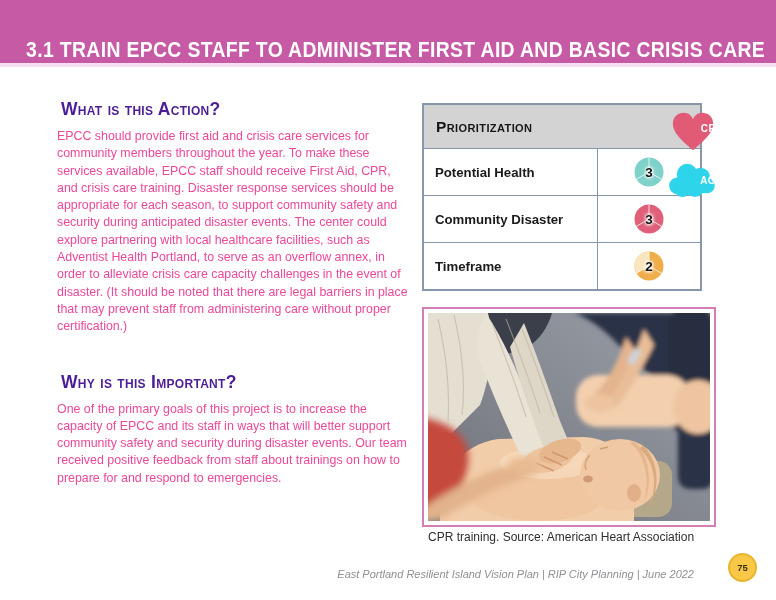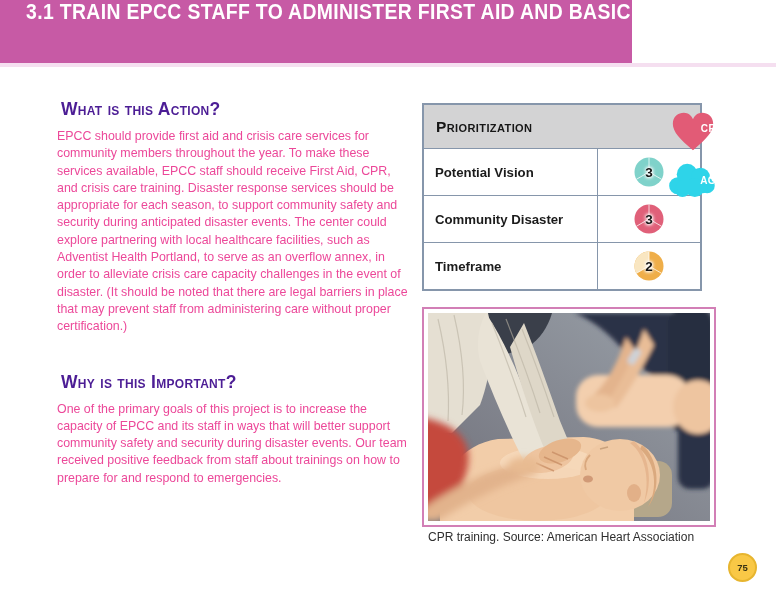--- a/index.html
+++ b/index.html
@@ -1,21 +1,21 @@
 <!DOCTYPE html>
 <html><head>
 <meta charset="utf-8">
 <style>
   html,body{margin:0;padding:0;background:#ffffff;}
   .page{position:relative;width:776px;height:600px;background:#ffffff;overflow:hidden;
         font-family:"Liberation Sans",sans-serif;}
 
   
-  .banner{position:absolute;left:0;top:0;width:632px;height:63px;background:#c75aa5;
-          display:flex;align-items:flex-start;}
+  .banner{position:absolute;left:0;top:0;width:776px;height:63px;background:#c75aa5;
+          display:flex;align-items:flex-end;}
   .banner h1{margin:0;padding-left:29px;color:#ffffff;font-size:21.5px;font-weight:800;
              letter-spacing:.4px;white-space:nowrap;transform:scaleX(.9);transform-origin:0 50%;}
   .banner-strip{position:absolute;left:0;top:63px;width:776px;height:4px;background:#f5dff0;}
 
   
   .left-col{position:absolute;left:57px;top:99px;width:351px;}
   .left-col h2{margin:0 0 8px 4px;font-size:17.5px;font-weight:700;color:#4c1d95;
                font-variant:small-caps;letter-spacing:.3px;}
   .left-col p{margin:0;font-size:12.4px;line-height:17.3px;color:#ec4899;}
   .why-section{margin-top:36px;}
@@ -75,21 +75,21 @@
     <section class="why-section">
       <h2>Why is this Important?</h2>
       <p>One of the primary goals of this project is to increase the capacity of EPCC and its staff in ways that will better support community safety and security during disaster events. Our team received positive feedback from staff about trainings on how to prepare for and respond to emergencies.</p>
     </section>
   </main>
 
   <aside class="prio-table">
     <div class="prio-head">Prioritization</div>
 
     <div class="prio-row">
-      <div class="prio-label">Potential Vision</div>
+      <div class="prio-label">Potential Health</div>
       <div class="prio-score">
         <div class="pie-wrap">
           <svg viewBox="0 0 30 30">
               <circle cx="15" cy="15" r="14.5" fill="#7fd2ca"></circle>
               <line x1="15" y1="15" x2="15.00" y2="0.50" stroke="rgba(255,255,255,0.75)" stroke-width="1"></line>
               <line x1="15" y1="15" x2="27.56" y2="22.25" stroke="rgba(255,255,255,0.75)" stroke-width="1"></line>
               <line x1="15" y1="15" x2="2.44" y2="22.25" stroke="rgba(255,255,255,0.75)" stroke-width="1"></line>
             </svg>
           <span class="score-num">3</span>
         </div>
@@ -214,15 +214,16 @@
 
       <g filter="url(#b3)">
         <path d="M-8,104 C26,110 44,126 40,152 C36,178 18,196 -8,200 Z" fill="#c5483e"></path>
         <path d="M-6,196 C28,172 62,156 96,150 L110,160 C72,172 38,190 10,208 L-6,208 Z" fill="#e2b38c"></path>
         <ellipse cx="96" cy="152" rx="16" ry="8" fill="#e8bb92"></ellipse>
       </g>
     </svg>
   </figure>
   <figcaption class="photo-caption">CPR training. Source: American Heart Association</figcaption>
 
+  <div class="footer-text">East Portland Resilient Island Vision Plan  |  RIP City Planning  |  June 2022</div>
   <div class="page-badge">75</div>
 
 </div>
 
 </body></html>

